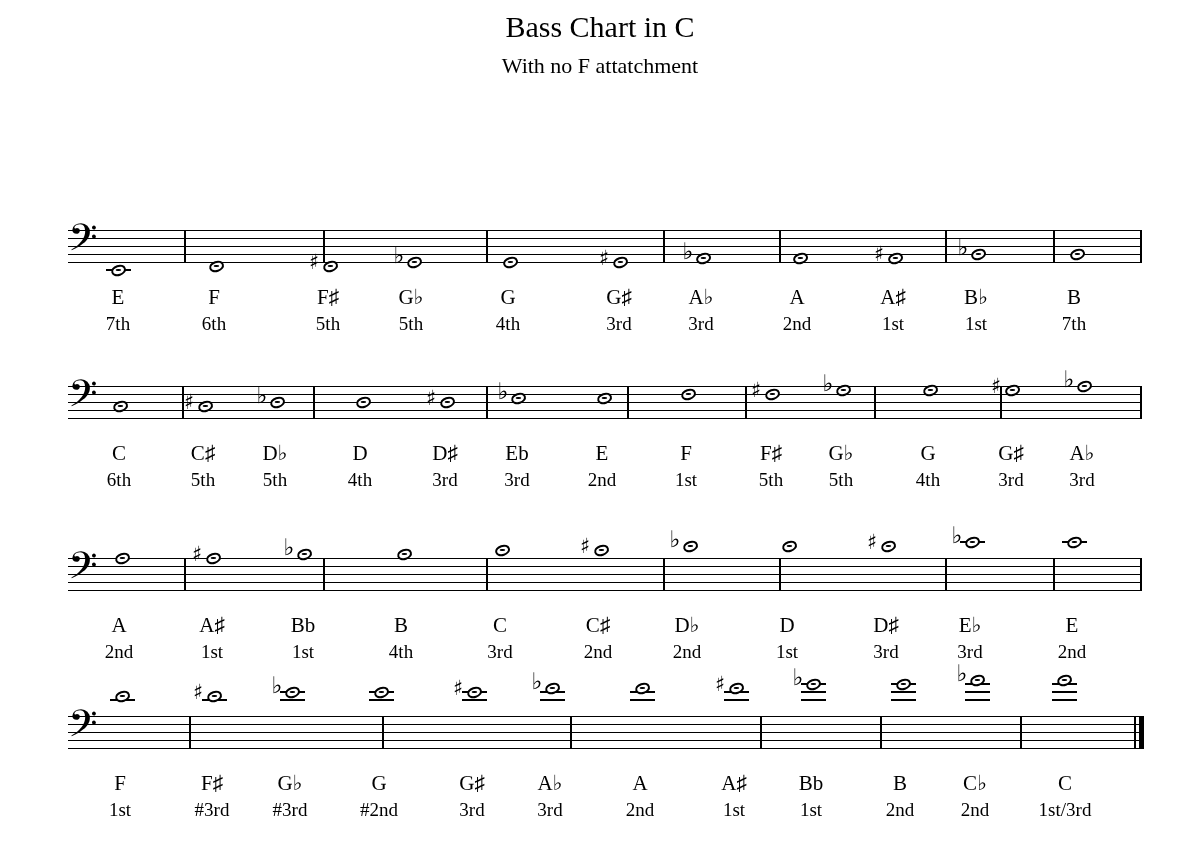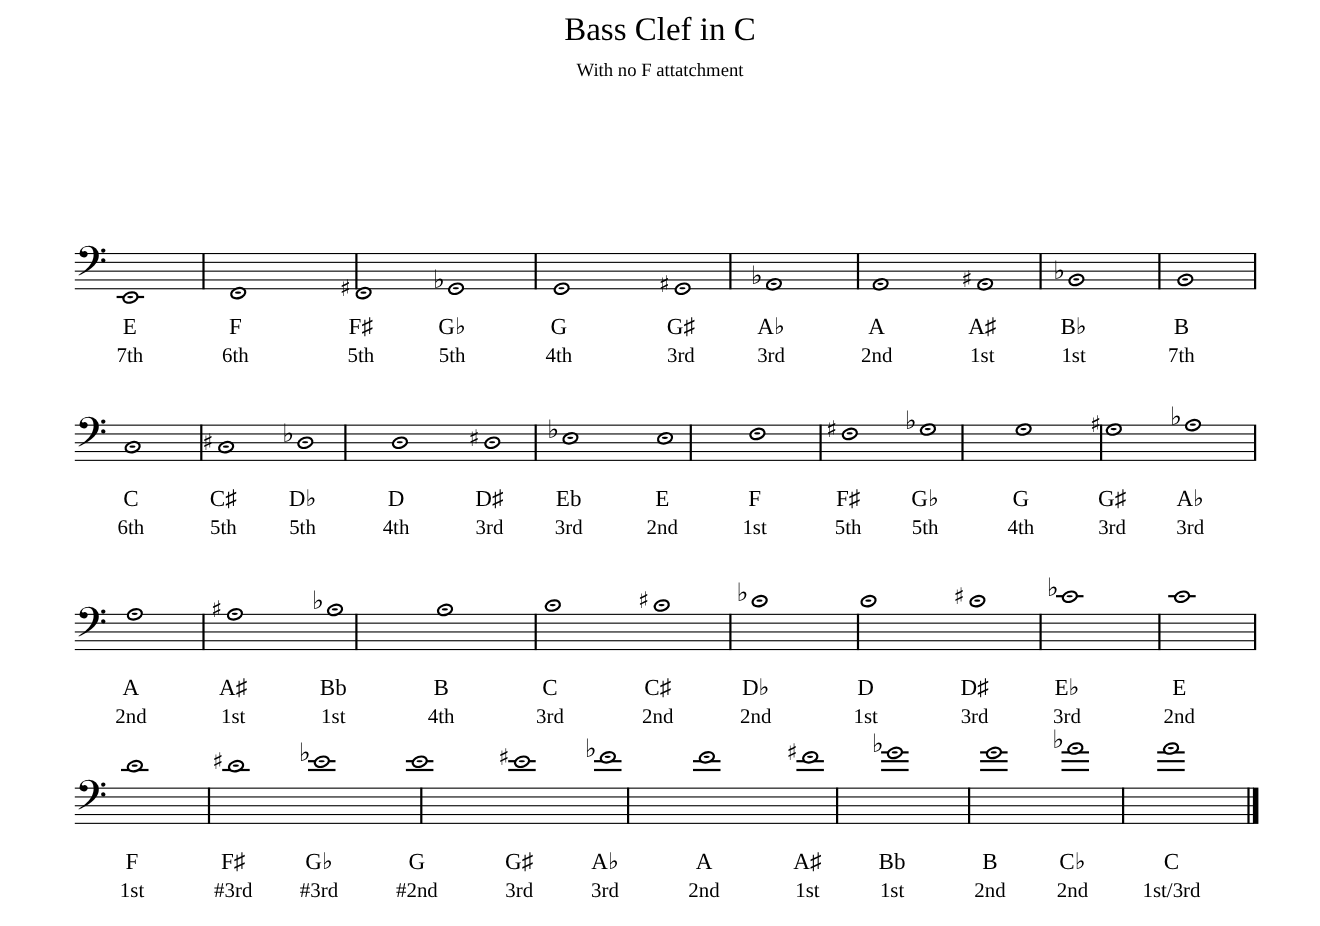--- a/index.html
+++ b/index.html
@@ -12,21 +12,21 @@
     position:relative;
   }
 
   
   .titles{position:absolute;left:0;top:0;width:1200px;text-align:center;}
   .title-main{
     font-size:49px;line-height:1.0;letter-spacing:.4px;
     padding-top:36px;font-weight:400;
   }
   .title-sub{font-size:30px;line-height:1.0;padding-top:12px;font-weight:400;}
-  .title-note{font-size:17px;line-height:1.0;padding-top:13px;font-weight:400;}
+  .title-note{font-size:22px;line-height:1.0;padding-top:13px;font-weight:400;}
 
   
   .system{position:absolute;left:0;width:1200px;}
   #system-0{top:196px;height:140px;}
   #system-1{top:352px;height:140px;}
   #system-2{top:500px;height:150px;}
   #system-3{top:652px;height:170px;}
 
   
   .staff{position:absolute;left:68px;width:1072px;}
@@ -91,21 +91,21 @@
     transform:translateX(-50%);
     width:110px;
   }
   .label .note-name{font-size:21px;line-height:1.28;white-space:nowrap;}
   .label .pos-name{font-size:19px;line-height:1.35;white-space:nowrap;}
 </style>
 </head>
 <body>
 
 <div class="titles">
-  <div class="title-sub">Bass Clef in C</div>
+  <div class="title-sub">Bass Chart in C</div>
   <div class="title-note">With no F attatchment</div>
 </div>
 
 <div id="systems-root">
     <div class="system" id="system-0">
       <div class="staff" style="top: 34px; height: 33px;">
         <div class="sline"></div>
         <div class="sline"></div>
         <div class="sline"></div>
         <div class="sline"></div>

